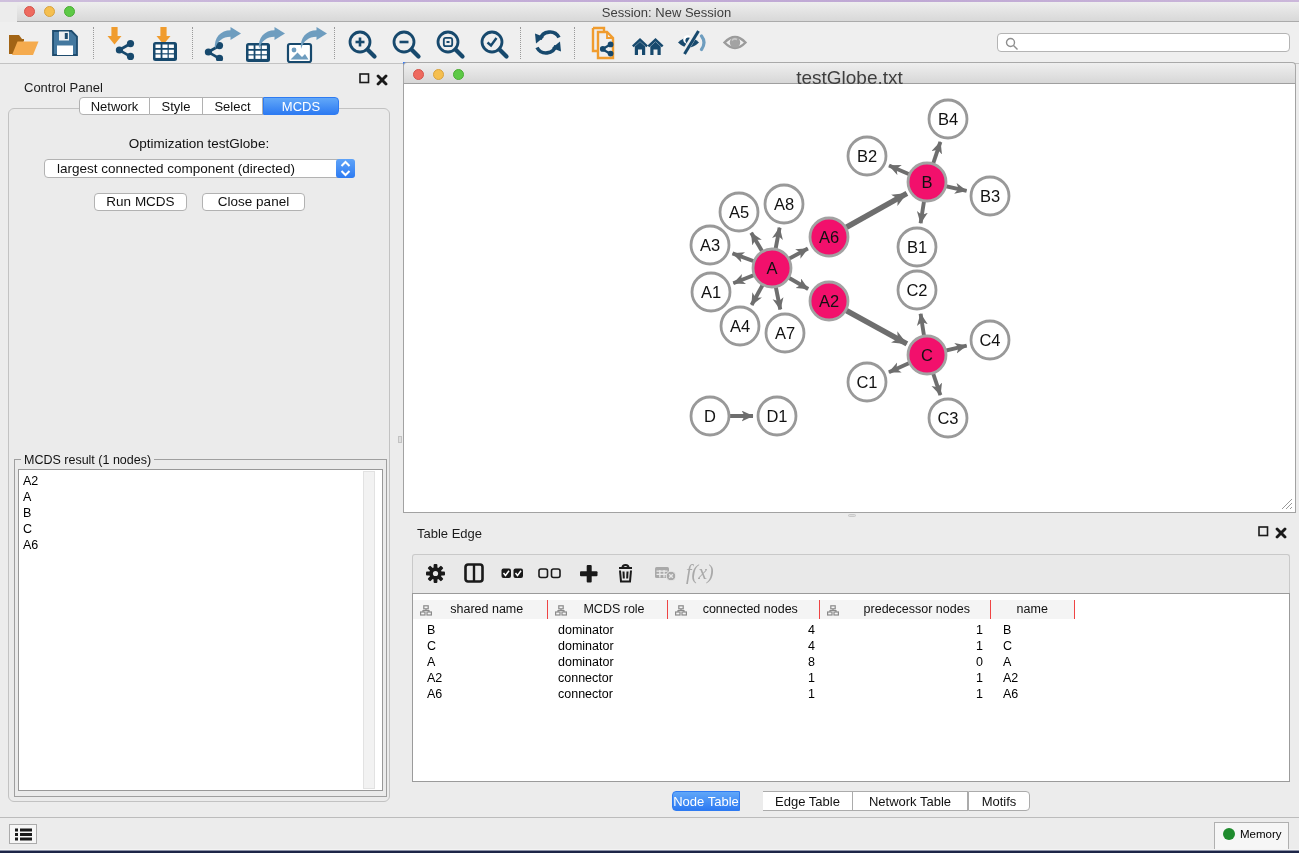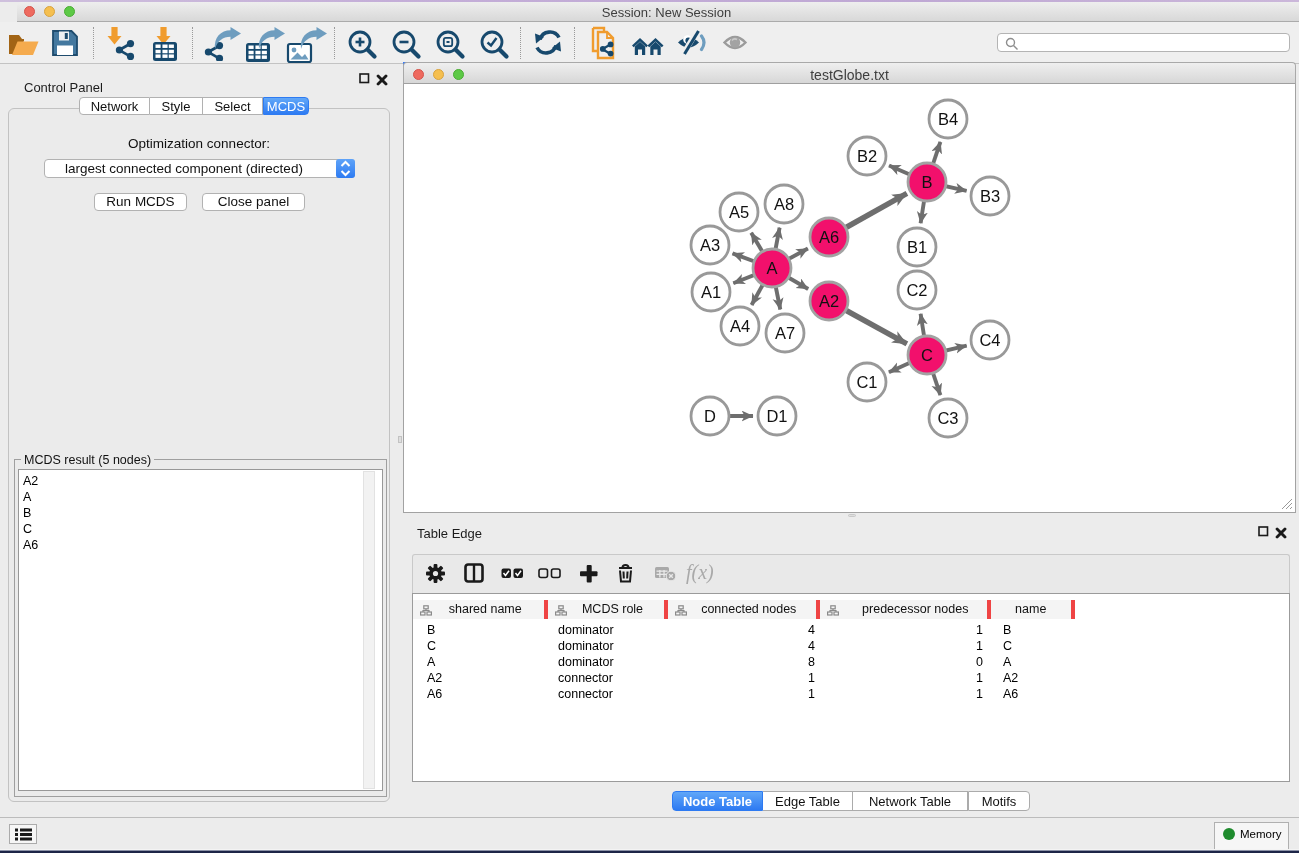--- a/index.html
+++ b/index.html
@@ -30,39 +30,39 @@
 
 
 .ptitle { font-size:13px; color:#1c1c1c; }
 
 
 #cp-tabs { left:79px; top:97px; height:18px; }
 .tabseg { position:absolute; top:0; height:18px; background:#fff; border:1px solid #b1b1b1; font-size:13px; color:#111; text-align:center; line-height:17px; }
 .tabseg.sel { background:linear-gradient(#62a8f8,#2e7bf2); color:#fff; border-color:#2e7bf2; }
 #cp-box { left:8px; top:108px; width:382px; height:694px; border:1px solid #c2c2c2; border-radius:6px; background:#ebebeb; }
 #opt-label { left:0px; top:136px; width:398px; text-align:center; font-size:13.5px; color:#111; }
-#dd { left:44px; top:159px; width:311px; height:19px; background:#fff; border:1px solid #b2b2b2; border-radius:4px; font-size:13.5px; color:#111; line-height:17px; padding-left:20px; }
+#dd { left:44px; top:159px; width:311px; height:19px; background:#fff; border:1px solid #b2b2b2; border-radius:4px; font-size:13.5px; color:#111; line-height:17px; padding-left:12px; }
 #dd .step { position:absolute; right:-1px; top:-1px; width:19px; height:19px; border-radius:3px; background:linear-gradient(#5fa3f8,#2d7bf2); }
 .pbtn { position:absolute; height:18px; background:#fff; border:1px solid #b2b2b2; border-radius:4px; font-size:13.5px; color:#111; text-align:center; line-height:16px; }
 #fieldset { left:14px; top:459px; width:373px; height:338px; border:1px solid #9f9f9f; }
 #fieldset .leg { position:absolute; left:6px; top:-7px; background:#ebebeb; padding:0 3px; font-size:12.5px; color:#111; }
 #mlist { left:18px; top:469px; width:365px; height:322px; background:#fff; border:1px solid #989898; font-size:12.5px; color:#000; }
 #mlist .li { padding-left:4px; height:16px; line-height:16px; }
 #mscroll { position:absolute; right:7px; top:1px; bottom:1px; width:12px; background:#f2f2f2; border:1px solid #e2e2e2; }
 
 
 #nw { left:403px; top:62px; width:893px; height:451px; }
 #nw-title { position:absolute; left:0; top:0; width:893px; height:22px; background:linear-gradient(#efefef,#d7d7d7); border:1px solid #a9a9a9; border-bottom:1px solid #9f9f9f; border-radius:4px 4px 0 0; }
-#nw-title .ttl { position:absolute; left:0; right:0; top:4px; text-align:center; font-size:14px; color:#3e3e3e; }
+#nw-title .ttl { position:absolute; left:0; right:0; top:4px; text-align:center; font-size:19px; color:#3e3e3e; }
 #nw-canvas { position:absolute; left:0; top:22px; width:893px; height:429px; background:#fff; border:1px solid #a2a2a2; border-top:none; }
 
 
 #tp-toolbar { left:412px; top:554px; width:878px; height:39px; background:#e9e9e9; border:1px solid #c9c9c9; border-bottom:none; border-radius:3px 3px 0 0;}
 #tbl { left:412px; top:593px; width:878px; height:189px; background:#fff; border:1px solid #9b9b9b; font-size:12.5px; }
-.th { position:absolute; top:6px; height:19px; background:#f4f4f4; border-right:4px solid #ef4444; text-align:center; font-size:12.5px; color:#111; line-height:19px; }
+.th { position:absolute; top:6px; height:19px; background:#f4f4f4; border-right:1px solid #ef4444; text-align:center; font-size:12.5px; color:#111; line-height:19px; }
 .tr { position:absolute; font-size:12.5px; color:#000; height:16px; line-height:16px; }
 
 
 .btab { position:absolute; top:791px; height:20px; background:#fff; border:1px solid #ababab; font-size:13px; color:#111; text-align:center; line-height:19px; }
 .btab.sel { background:linear-gradient(#60a7f8,#2d7af2); color:#fff; border-color:#2d7af2; }
 
 
 #statusbar { left:0; top:817px; width:1299px; height:32px; background:#ececec; border-top:1px solid #bcbcbc; }
 #listbtn { left:9px; top:824px; width:28px; height:20px; background:#f6f6f6; border:1px solid #ababab; }
 #membtn { left:1214px; top:822px; width:75px; height:34px; background:#f6f6f6; border:1px solid #b0b0b0; font-size:11.5px; color:#000; }
@@ -276,35 +276,35 @@
 <g fill="#1a1a1a">
       <rect x="4.6" y="-1" width="2.9" height="14" rx="1.4" transform="rotate(45 6 6)"></rect>
       <rect x="4.6" y="-1" width="2.9" height="14" rx="1.4" transform="rotate(-45 6 6)"></rect>
     </g>
   </svg>
 <div class="abs" id="cp-box"></div>
 <div class="abs" id="cp-tabs">
   <div class="tabseg" style="left:0; width:71px; border-radius:4px 0 0 4px;">Network</div>
   <div class="tabseg" style="left:71px; width:53px; border-left:none;">Style</div>
   <div class="tabseg" style="left:124px; width:60px; border-left:none;">Select</div>
-  <div class="tabseg sel" style="left:184px; width:46px; border-radius:0 4px 4px 0;">MCDS</div>
-</div>
-<div class="abs" id="opt-label">Optimization connector:</div>
+  <div class="tabseg sel" style="left:184px; width:76px; border-radius:0 4px 4px 0;">MCDS</div>
+</div>
+<div class="abs" id="opt-label">Optimization testGlobe:</div>
 <div class="abs" id="dd">largest connected component (directed)
   <div class="step">
       <svg style="position:absolute;left:3px;top:1px;" width="13" height="17" viewBox="0 0 13 17">
 <path d="M2.5,6 L6.5,2 L10.5,6" fill="none" stroke="#fff" stroke-width="2"></path>
 <path d="M2.5,11 L6.5,15 L10.5,11" fill="none" stroke="#fff" stroke-width="2"></path>
       </svg>
     </div>
 </div>
 <div class="pbtn" style="left:94px; top:193px; width:93px;">Run MCDS</div>
 <div class="pbtn" style="left:202px; top:193px; width:103px;">Close panel</div>
 <div class="abs" id="fieldset">
-    <div class="leg">MCDS result (5 nodes)</div>
+    <div class="leg">MCDS result (1 nodes)</div>
   </div>
 <div class="abs" id="mlist">
   <div class="li" style="margin-top:3px;">A2</div>
     <div class="li">A</div>
     <div class="li">B</div>
     <div class="li">C</div>
     <div class="li">A6</div>
   <div id="mscroll"></div>
 </div>
 
@@ -526,21 +526,21 @@
 <div class="tr" style="left:145px;top:75.6px;">connector</div>
 <div class="tr" style="left:260px;top:75.6px;width:142px;text-align:right;">1</div>
 <div class="tr" style="left:420px;top:75.6px;width:150px;text-align:right;">1</div>
 <div class="tr" style="left:590px;top:75.6px;">A2</div>
 <div class="tr" style="left:14px;top:91.7px;">A6</div>
 <div class="tr" style="left:145px;top:91.7px;">connector</div>
 <div class="tr" style="left:260px;top:91.7px;width:142px;text-align:right;">1</div>
 <div class="tr" style="left:420px;top:91.7px;width:150px;text-align:right;">1</div>
 <div class="tr" style="left:590px;top:91.7px;">A6</div>
 </div>
-<div class="btab sel" style="left:672px; width:91px; border-radius:4px 0 0 4px;font-weight:bold;">Node Table</div>
+<div class="btab sel" style="left:672px; width:68px; border-radius:4px 0 0 4px;">Node Table</div>
 <div class="btab" style="left:763px; width:90px; border-left:none;">Edge Table</div>
 <div class="btab" style="left:853px; width:115px; border-left:none;">Network Table</div>
 <div class="btab" style="left:968px; width:62px; border-radius:0 4px 4px 0;">Motifs</div>
 
 <div class="abs" id="statusbar"></div>
 <div class="abs" id="listbtn">
     <svg style="position:absolute;left:5px;top:3px;" width="17" height="13" viewBox="0 0 17 13">
 <g fill="#1a1a1a">
         <rect x="0" y="0.5" width="3" height="3"></rect>
         <rect x="0" y="5" width="3" height="3"></rect>

